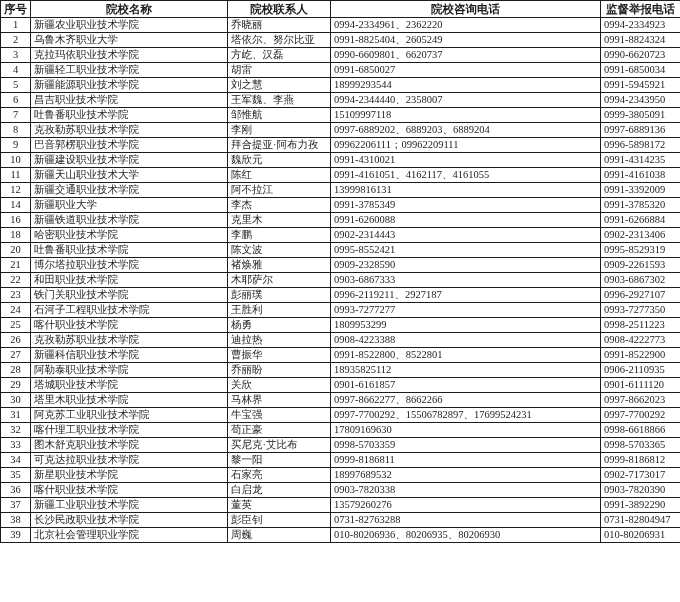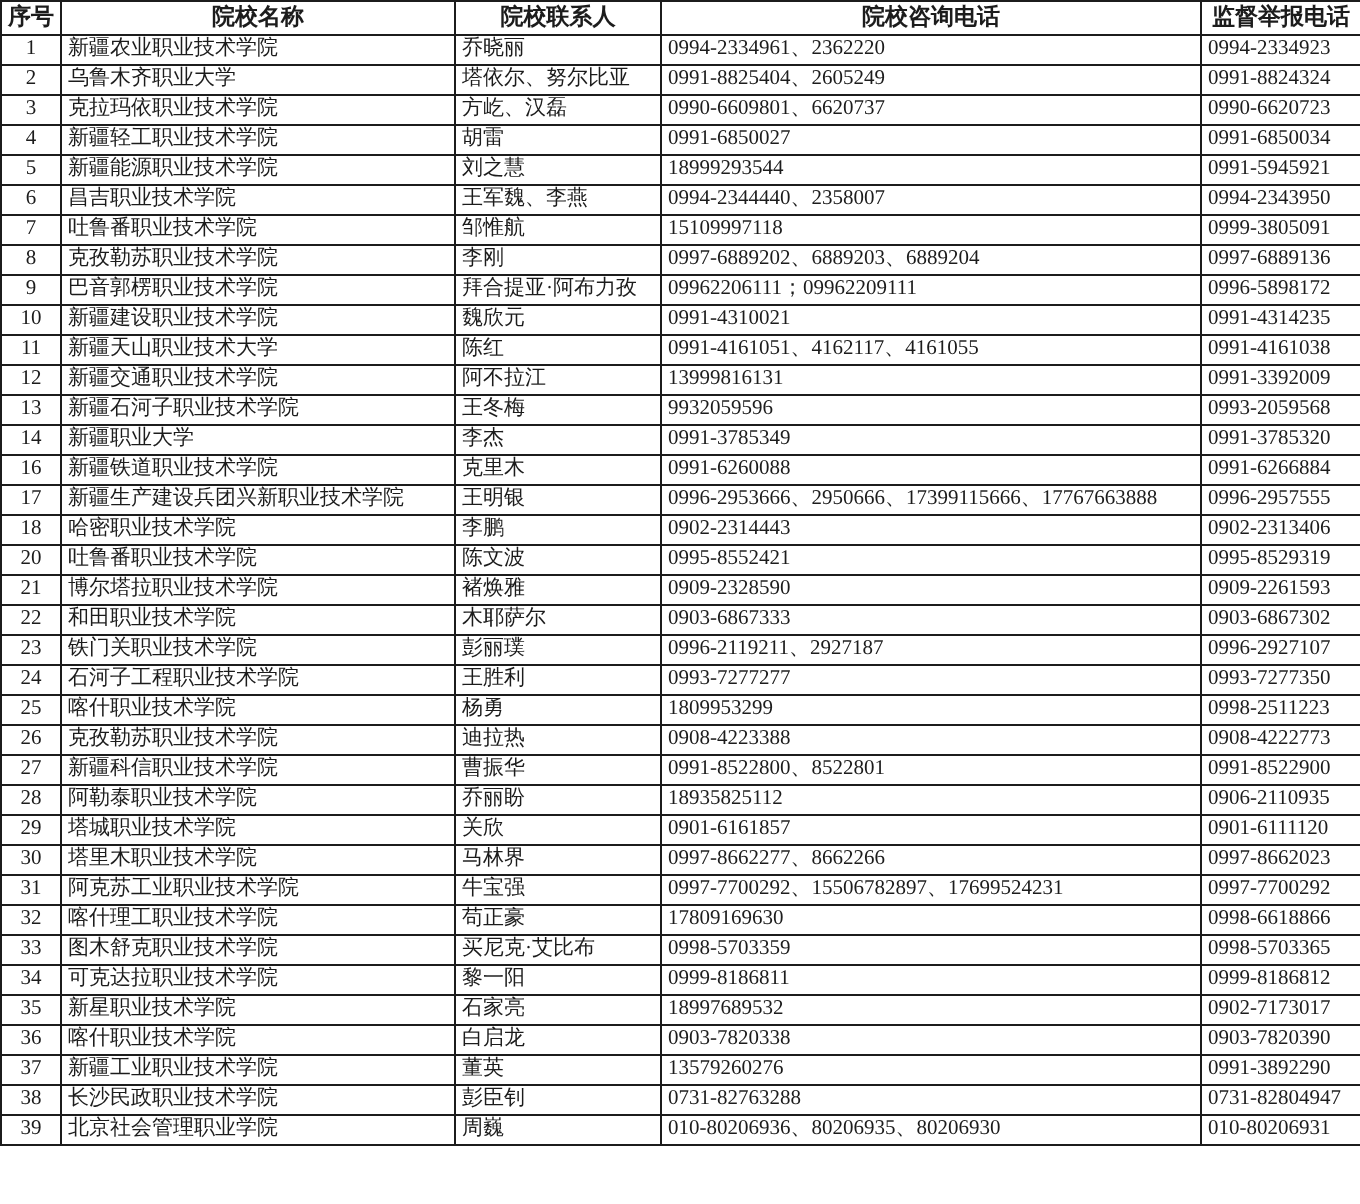--- a/index.html
+++ b/index.html
@@ -156,52 +156,38 @@
   </tr>
 
   <tr>
     <td class="center">12</td>
     <td>新疆交通职业技术学院</td>
     <td>阿不拉江</td>
     <td>13999816131</td>
     <td>0991-3392009</td>
   </tr>
 
-  <tr>
-    <td class="center">13</td>
-    <td>新疆石河子职业技术学院</td>
-    <td>王冬梅</td>
-    <td>9932059596</td>
-    <td>0993-2059568</td>
-  </tr>
 
   <tr>
     <td class="center">14</td>
     <td>新疆职业大学</td>
     <td>李杰</td>
     <td>0991-3785349</td>
     <td>0991-3785320</td>
   </tr>
 
 
   <tr>
     <td class="center">16</td>
     <td>新疆铁道职业技术学院</td>
     <td>克里木</td>
     <td>0991-6260088</td>
     <td>0991-6266884</td>
   </tr>
 
-  <tr>
-    <td class="center">17</td>
-    <td>新疆生产建设兵团兴新职业技术学院</td>
-    <td>王明银</td>
-    <td>0996-2953666、2950666、17399115666、17767663888</td>
-    <td>0996-2957555</td>
-  </tr>
 
   <tr>
     <td class="center">18</td>
     <td>哈密职业技术学院</td>
     <td>李鹏</td>
     <td>0902-2314443</td>
     <td>0902-2313406</td>
   </tr>
 
 

